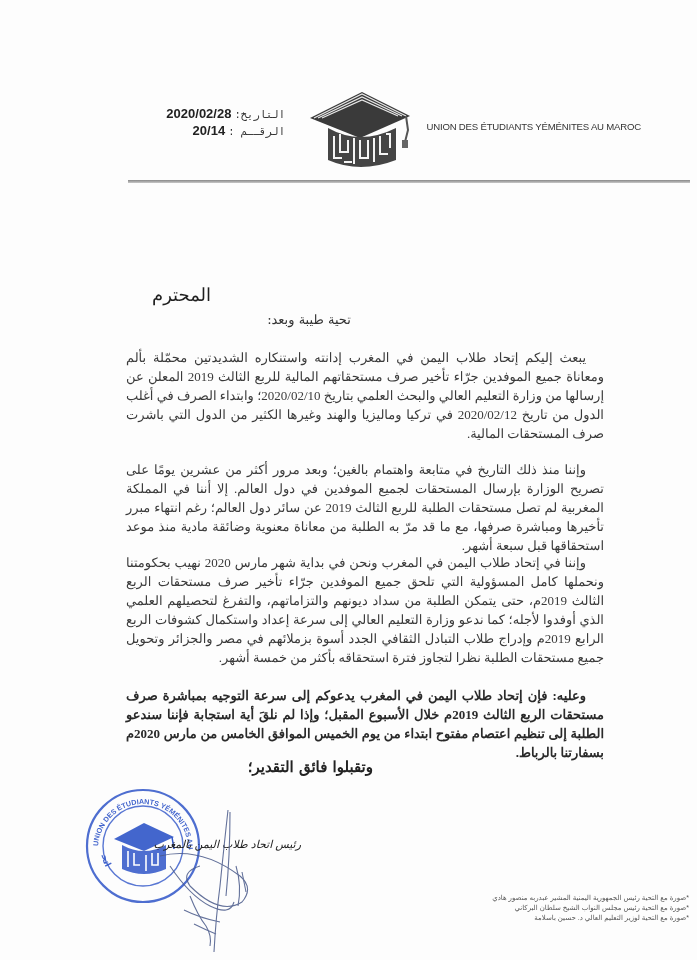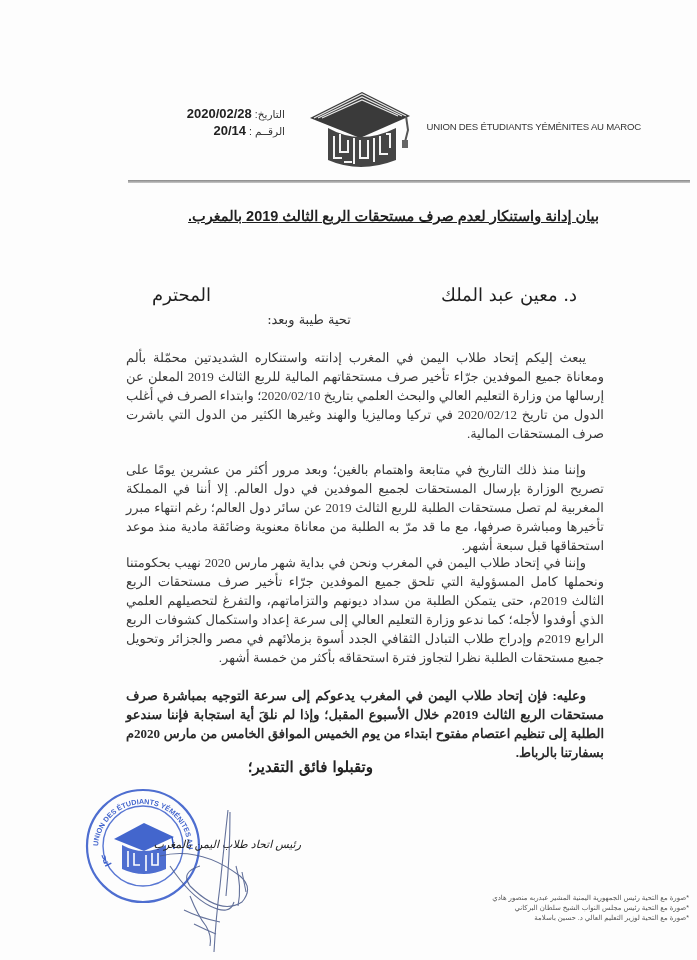--- a/index.html
+++ b/index.html
@@ -9,21 +9,21 @@
     .page { position: absolute; left: 0; top: 0; width: 697px; height: 960px; background: #fdfdfd; }
 
     
     .org-ar { position: absolute; right: 52px; top: 103px; font-family: "DejaVu Sans", sans-serif; font-size: 14.5px; color: #222; direction: rtl; white-space: nowrap; letter-spacing: 0.2px; }
     .org-fr { position: absolute; right: 56px; top: 121px; font-family: "Liberation Sans", sans-serif; font-size: 9.6px; color: #333; letter-spacing: -0.2px; white-space: nowrap; }
 
     .logo { position: absolute; left: 306px; top: 88px; width: 108px; height: 86px; }
 
     .meta { position: absolute; right: 412px; top: 106px; direction: rtl; font-family: "Liberation Sans", sans-serif; color: #222; }
     .meta-row { display: flex; flex-direction: row; align-items: baseline; gap: 3px; white-space: nowrap; height: 17px; }
-    .meta-label { font-size: 10.5px; color: #333; font-family: Liberation Sans, sans-serif; }
+    .meta-label { font-size: 10.5px; color: #333; font-family: Liberation Mono, monospace; }
     .meta-value { font-size: 13px; font-weight: bold; direction: ltr; unicode-bidi: isolate; }
 
     .divider { position: absolute; left: 128px; top: 180px; width: 562px; height: 3px; background: linear-gradient(#888, #c8c8c8); }
 
     
     .subject { position: absolute; right: 98px; top: 208px; font-family: "Liberation Sans", sans-serif; font-weight: bold; font-size: 14.5px; text-decoration: underline; direction: rtl; white-space: nowrap; color: #1f1f1f; }
     .salutation-title { position: absolute; left: 0; width: 697px; top: 248px; text-align: center; font-family: "DejaVu Serif", serif; font-size: 19px; direction: rtl; color: #1f1f1f; }
     .addressee-name { position: absolute; right: 120px; top: 284px; font-family: "DejaVu Serif", serif; font-size: 18px; direction: rtl; white-space: nowrap; color: #1f1f1f; }
     .addressee-honorific { position: absolute; left: 152px; top: 284px; font-family: "DejaVu Serif", serif; font-size: 18px; direction: rtl; white-space: nowrap; color: #1f1f1f; }
     .greeting { position: absolute; left: 0; width: 578px; top: 312px; padding-left: 40px; text-align: center; font-family: "DejaVu Serif", serif; font-size: 13px; direction: rtl; color: #333; }
@@ -81,22 +81,20 @@
       <span class="meta-value">2020/02/28</span>
     </div>
     <div class="meta-row">
       <span class="meta-label">الرقــم :</span>
       <span class="meta-value">20/14</span>
     </div>
   </div>
 
   <div class="divider"></div>
 
-  <div class="subject">بيان إدانة واستنكار لعدم صرف مستحقات الربع الثالث 2019 بالمغرب.</div>
-  <div class="addressee-name">د. معين عبد الملك</div>
   <div class="addressee-honorific">المحترم</div>
   <div class="greeting">تحية طيبة وبعد:</div>
 
   <div class="body p1">
       <p>يبعث إليكم إتحاد طلاب اليمن في المغرب إدانته واستنكاره الشديدتين محمّلة بألم ومعاناة جميع الموفدين جرّاء تأخير صرف مستحقاتهم المالية للربع الثالث 2019 المعلن عن إرسالها من وزارة التعليم العالي والبحث العلمي بتاريخ 2020/02/10؛ وابتداء الصرف في أغلب الدول من تاريخ 2020/02/12 في تركيا وماليزيا والهند وغيرها الكثير من الدول التي باشرت صرف المستحقات المالية.</p>
     </div>
   <div class="body p2">
       <p>وإننا منذ ذلك التاريخ في متابعة واهتمام بالغين؛ وبعد مرور أكثر من عشرين يومًا على تصريح الوزارة بإرسال المستحقات لجميع الموفدين في دول العالم. إلا أننا في المملكة المغربية لم تصل مستحقات الطلبة للربع الثالث 2019 عن سائر دول العالم؛ رغم انتهاء مبرر تأخيرها ومباشرة صرفها، مع ما قد مرّ به الطلبة من معاناة معنوية وضائقة مادية منذ موعد استحقاقها قبل سبعة أشهر.</p>
     </div>
   <div class="body p3">

